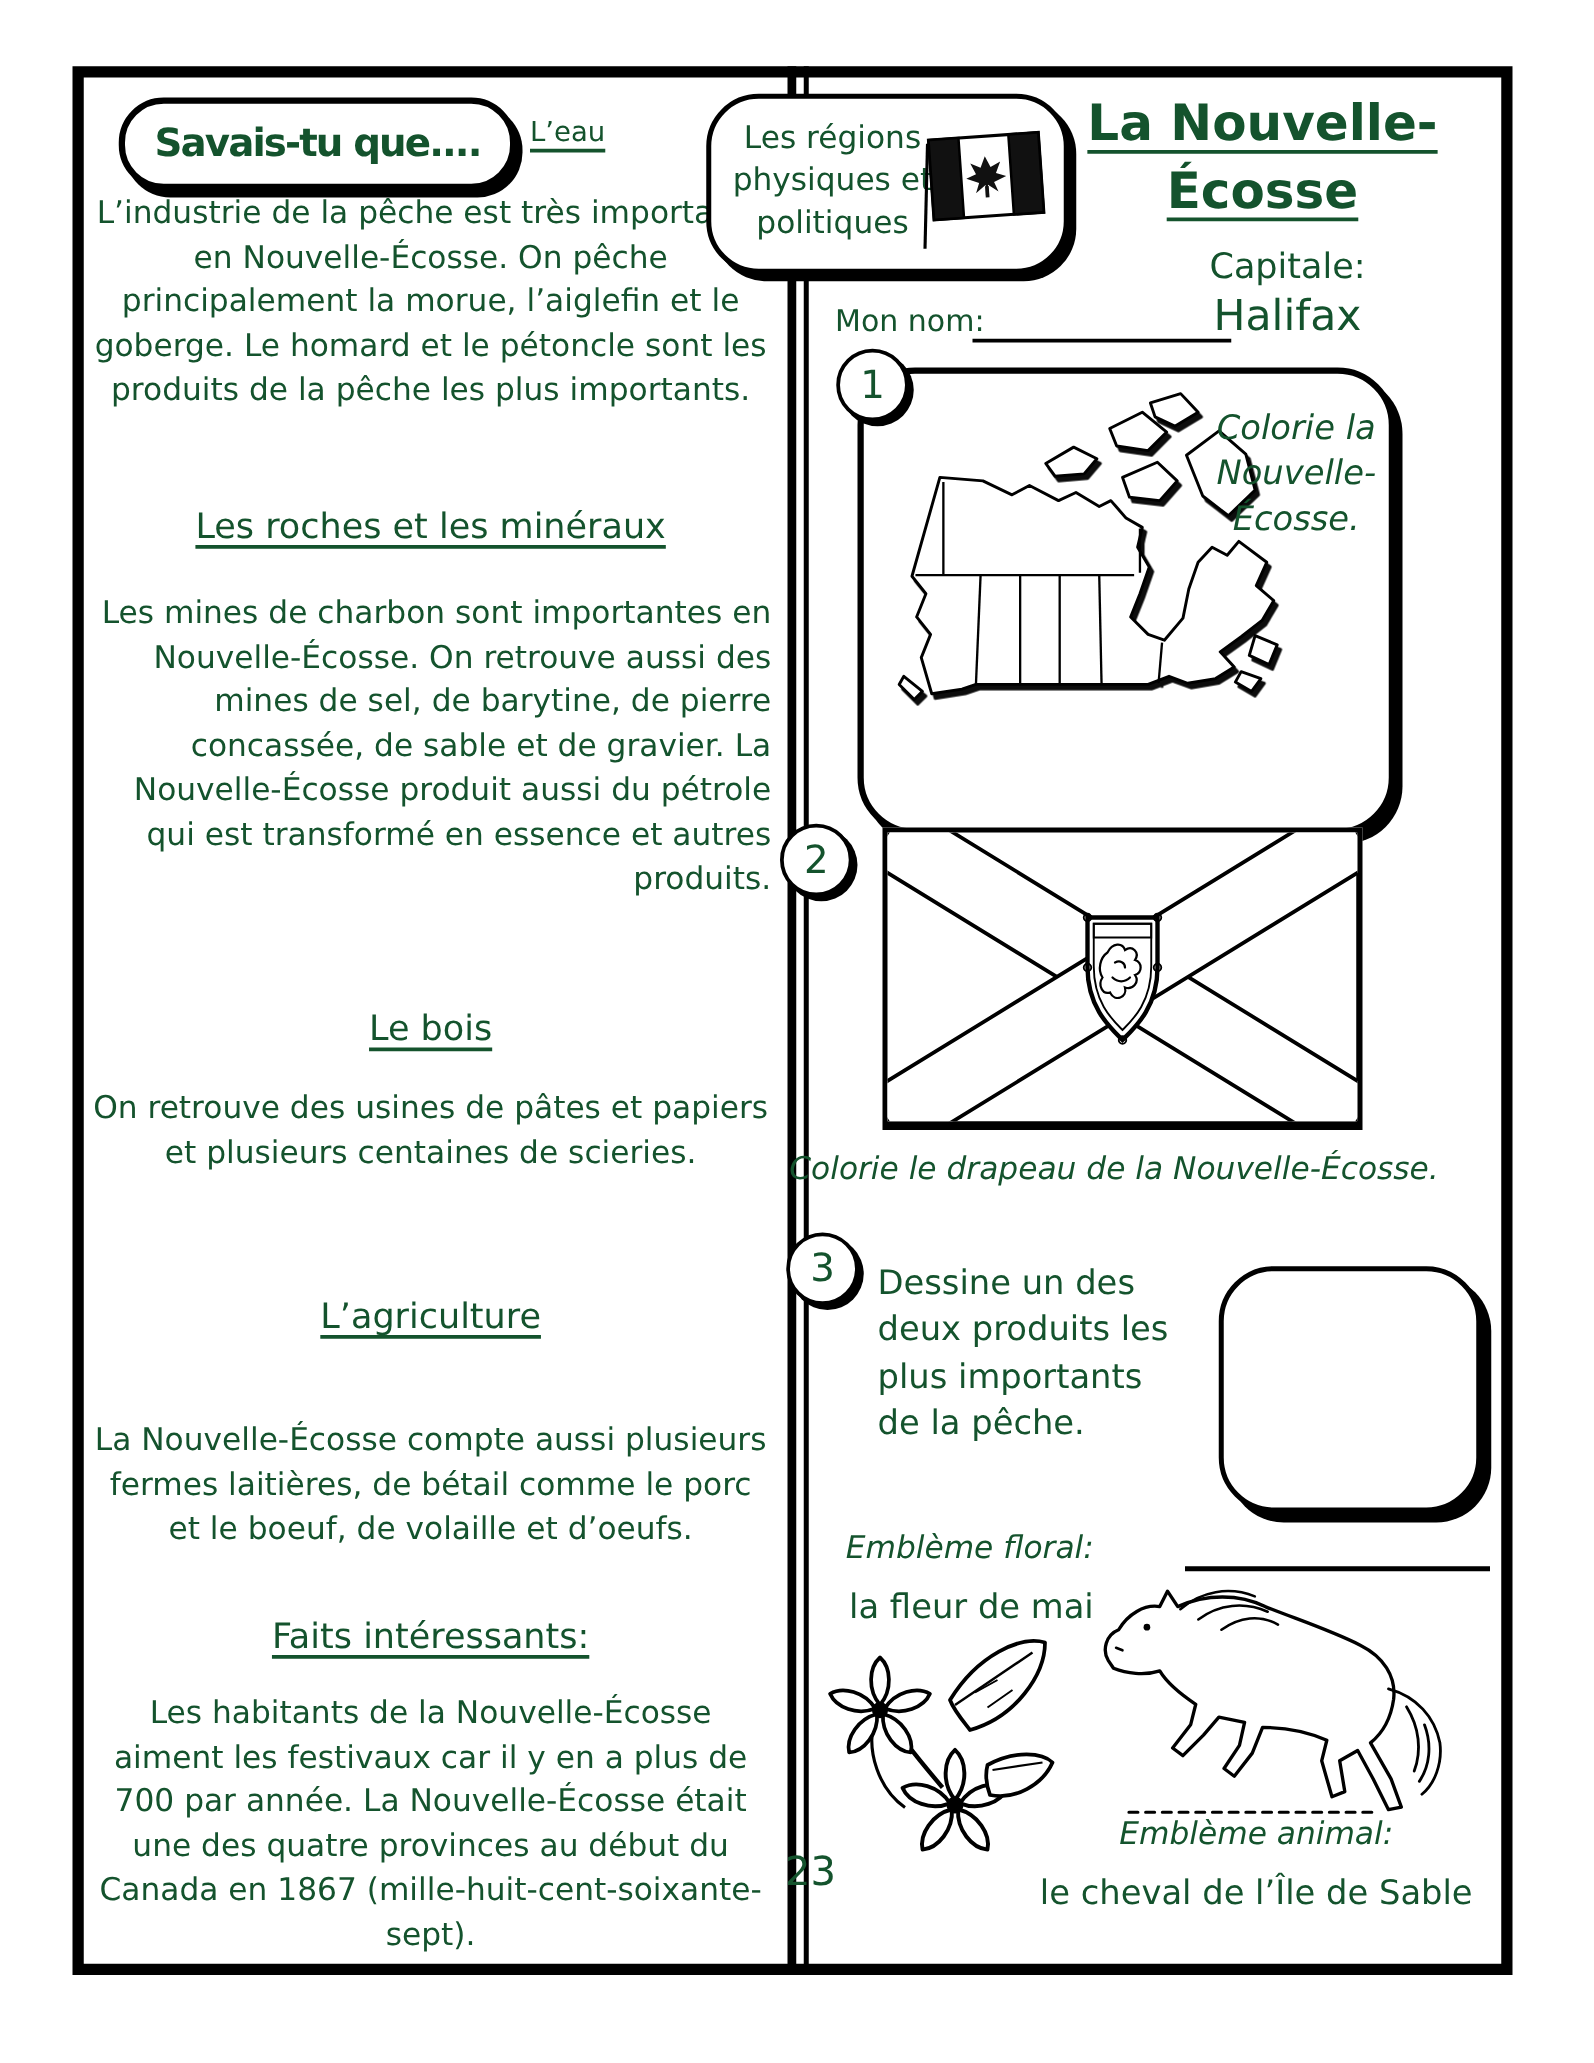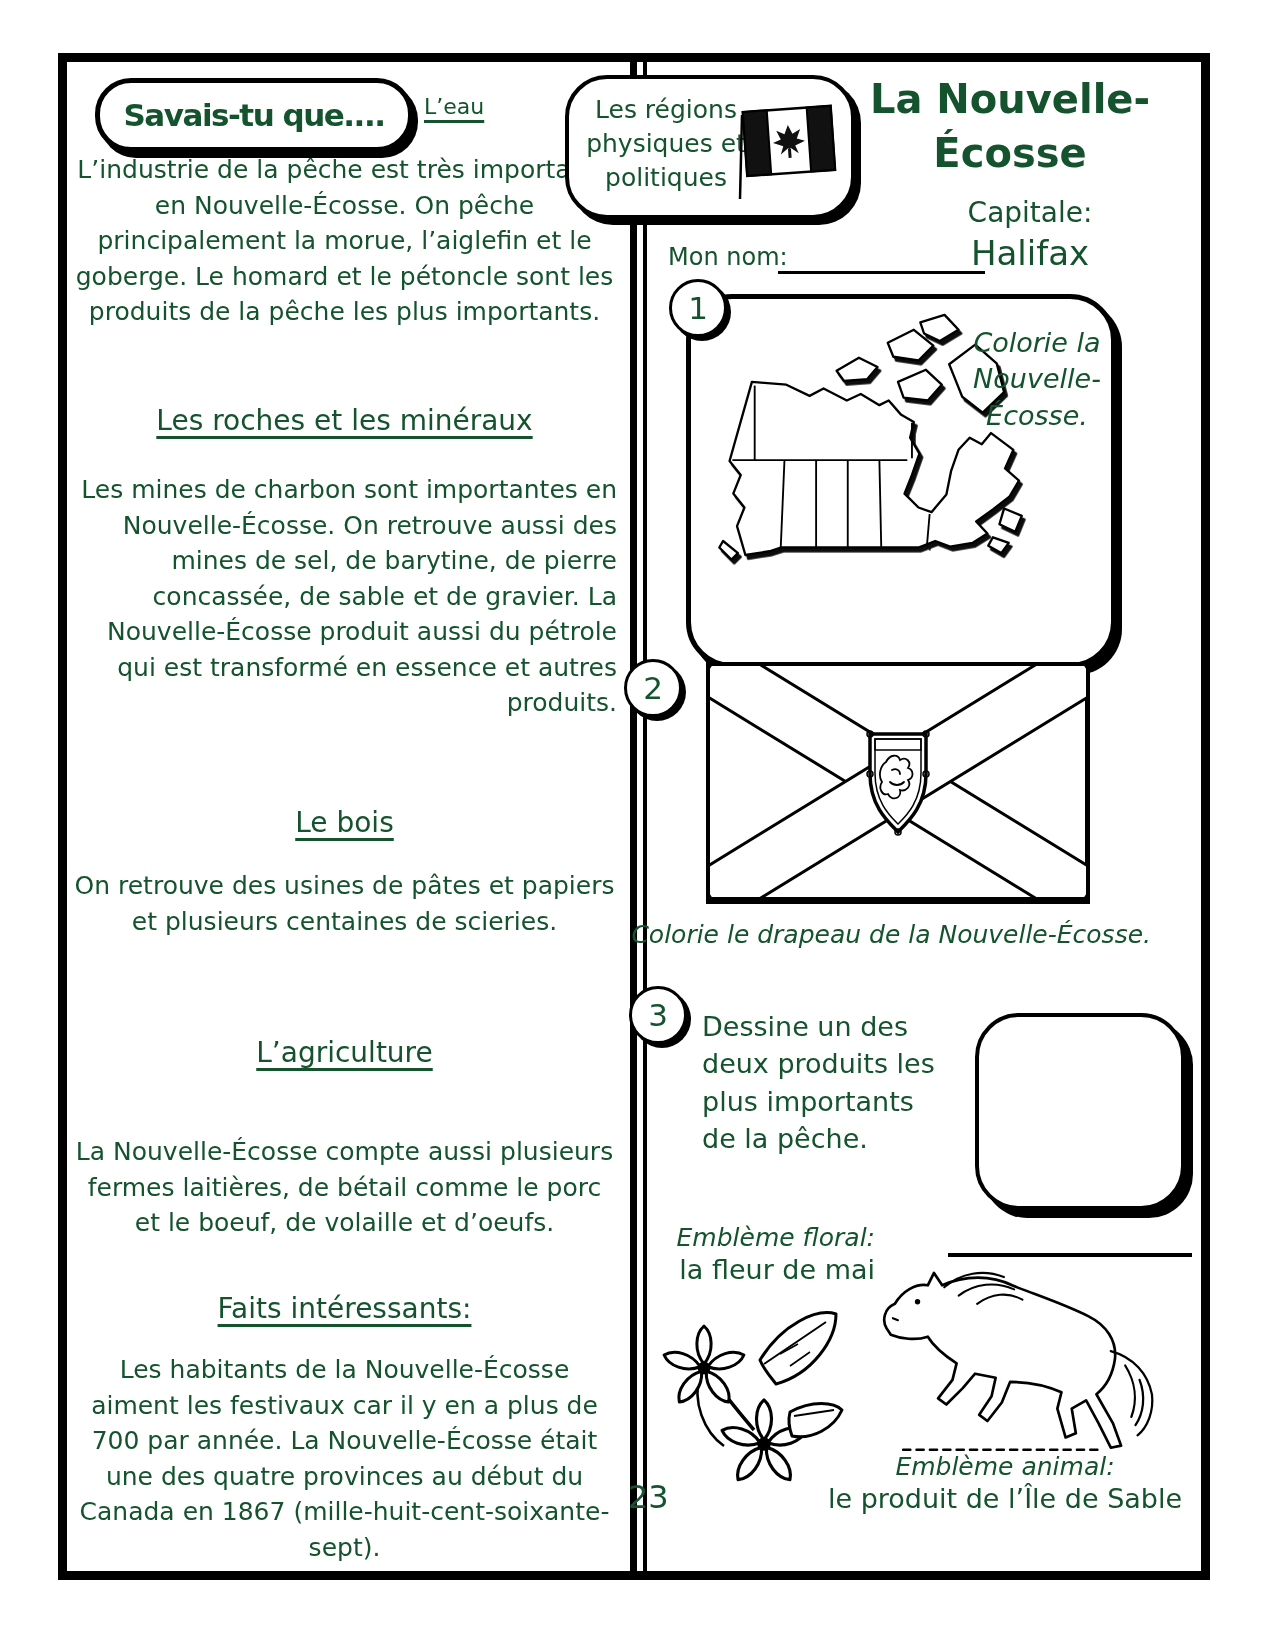--- a/index.html
+++ b/index.html
@@ -27,21 +27,21 @@
   .p4{top:1098px;margin-top:36px;}
   .h5{left:72px;top:1292px;width:545px;}
   .p5{top:1352px;}
 
   
   .regions-bubble{left:565px;top:75px;width:282px;height:136px;border:4px solid #000;border-radius:42px;
       box-shadow:6px 6px 0 #000;background:#fff;z-index:5;}
   .regions-text{position:absolute;left:12px;top:14px;width:170px;font-size:25px;line-height:1.35;text-align:center;}
   .cflag{position:absolute;right:10px;top:8px;}
   .province-title{left:855px;top:72px;width:310px;text-align:center;font-size:40px;font-weight:bold;line-height:1.35;
-      text-decoration-thickness:3px;text-underline-offset:8px;z-index:5;}
+      text-decoration:underline;text-decoration-thickness:3px;text-underline-offset:8px;z-index:5;}
   .capitale{left:885px;top:196px;width:290px;text-align:center;}
   .capitale .cap-label{font-size:28px;}
   .capitale .cap-value{font-size:34px;margin-top:4px;}
   .monnom{left:668px;top:243px;font-size:24px;}
   .name-line{left:778px;top:271px;width:207px;height:3px;background:#000;}
 
   
   .numcircle{width:52px;height:52px;border:3px solid #000;border-radius:50%;background:#fff;
       box-shadow:4px 4px 0 #000;display:flex;align-items:center;justify-content:center;
       font-size:31px;z-index:6;}
@@ -64,21 +64,21 @@
   
   .dessine{left:702px;top:1008px;width:238px;font-size:27px;line-height:1.38;z-index:3;}
   .draw-box{left:975px;top:1013px;width:210px;height:197px;border:4px solid #000;border-radius:44px;
       box-shadow:8px 8px 0 #000;background:#fff;box-sizing:border-box;z-index:3;}
   .hline{left:948px;top:1253px;width:244px;height:4px;background:#000;}
 
   
   .floral{left:645px;top:1223px;width:230px;text-align:right;z-index:3;}
   .animal{left:820px;top:1452px;width:370px;text-align:center;z-index:3;}
   .lbl-i{font-size:25px;font-style:italic;}
-  .lbl{font-size:27px;margin-top:2px;}
+  .lbl{font-size:27px;margin-top:18px;}
   .flower-svg{left:612px;top:1282px;z-index:2;}
   .horse-svg{left:843px;top:1238px;z-index:2;}
   .page-num{left:628px;top:1478px;font-size:32px;z-index:4;}
 
   svg{display:block;}
 </style>
 </head>
 <body>
 
 <div class="sheet">
@@ -255,18 +255,18 @@
         <path d="M274,124 C284,140 286,158 280,174"></path>
       </g>
       <circle cx="72" cy="62" r="2.6" fill="#000" stroke="none"></circle>
       <path d="M48,78 l5,2" stroke-width="2"></path>
       <path d="M58,206 H250" fill="none" stroke-width="2.4" stroke-dasharray="7 6"></path>
     </g>
   </svg>
 
   <div class="abs animal">
     <div class="lbl-i">Emblème animal:</div>
-    <div class="lbl">le produit de l’Île de Sable</div>
+    <div class="lbl">le cheval de l’Île de Sable</div>
   </div>
 
   <div class="abs page-num">23</div>
 
 </div>
 
 </body></html>

